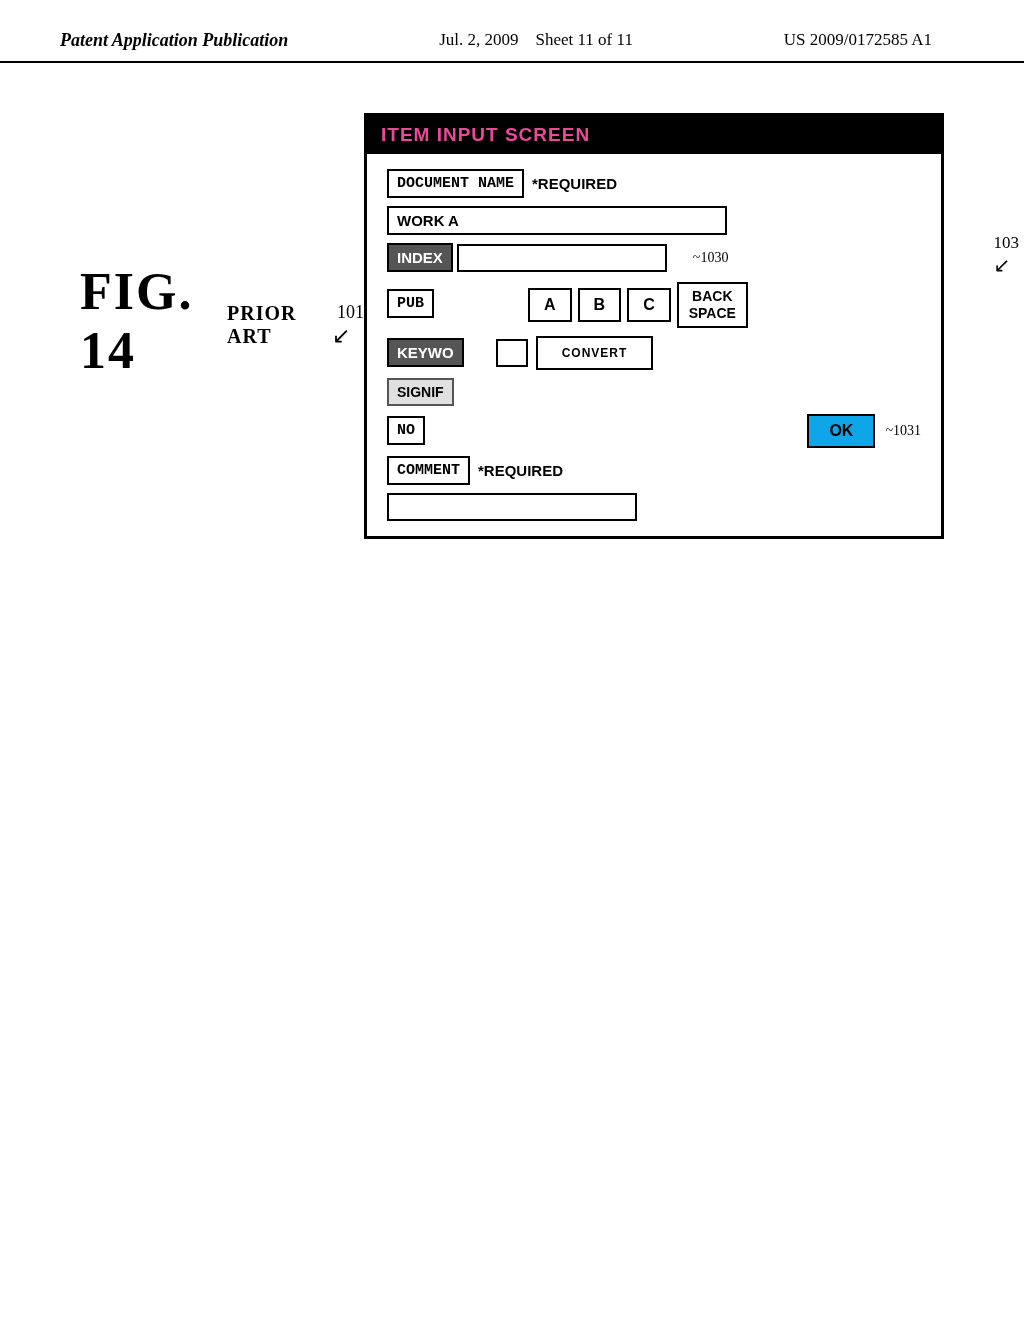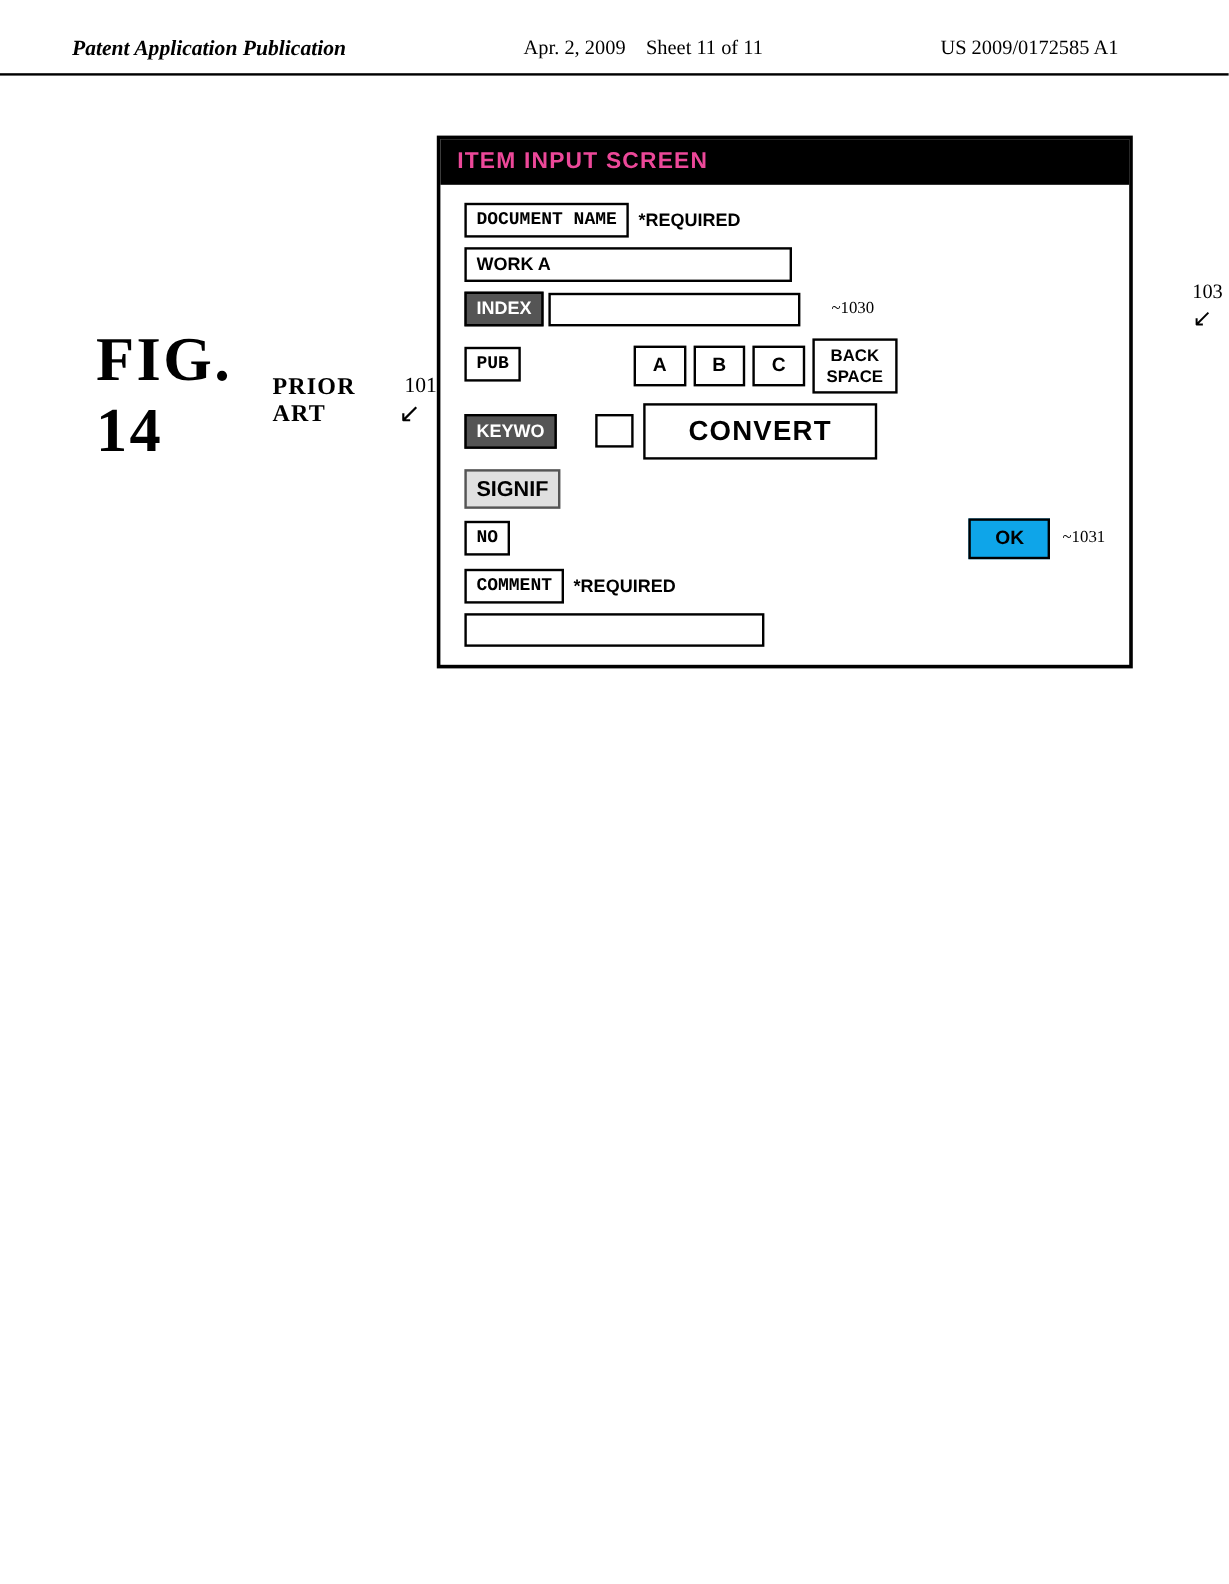--- a/index.html
+++ b/index.html
@@ -137,21 +137,21 @@
       font-weight: bold;
       font-family: Arial, sans-serif;
     }
 
     .work-input {
       border: 2px solid #000;
       padding: 4px 8px;
       font-size: 15px;
       font-family: Arial, sans-serif;
       background: #fff;
-      width: 273px;
+      width: 340px;
     }
 
     
     .index-row {
       display: flex;
       align-items: center;
       gap: 4px;
       position: relative;
     }
 
@@ -196,34 +196,34 @@
 
     .small-input {
       border: 2px solid #000;
       width: 32px;
       height: 28px;
       background: #fff;
     }
 
     .convert-btn {
       border: 2px solid #000;
-      padding: 8px 36px;
-      font-size: 23px;
+      padding: 8px 24px;
+      font-size: 12px;
       font-weight: bold;
       font-family: Arial, sans-serif;
       background: #fff;
       cursor: pointer;
       letter-spacing: 1px;
     }
 
     
     .signif-label {
       border: 2px solid #555;
       padding: 4px 8px;
-      font-size: 18px;
+      font-size: 14px;
       font-weight: bold;
       font-family: Arial, sans-serif;
       background: #e0e0e0;
       white-space: nowrap;
     }
 
     
     .no-ok-row {
       display: flex;
       align-items: center;
@@ -270,21 +270,21 @@
     .dialog-wrapper {
       position: relative;
     }
   </style>
 </head>
 <body>
 
 <div class="header">
   <div class="header-left">Patent Application Publication</div>
   <div class="header-center">
-    <span>Apr. 2, 2009</span>
+    <span>Jul. 2, 2009</span>
     &nbsp;&nbsp;
     <span>Sheet 11 of 11</span>
   </div>
   <div class="header-right">US 2009/0172585 A1</div>
 </div>
 
 <div class="main-content">
 
   <div class="fig-title">FIG. 14</div>
 

